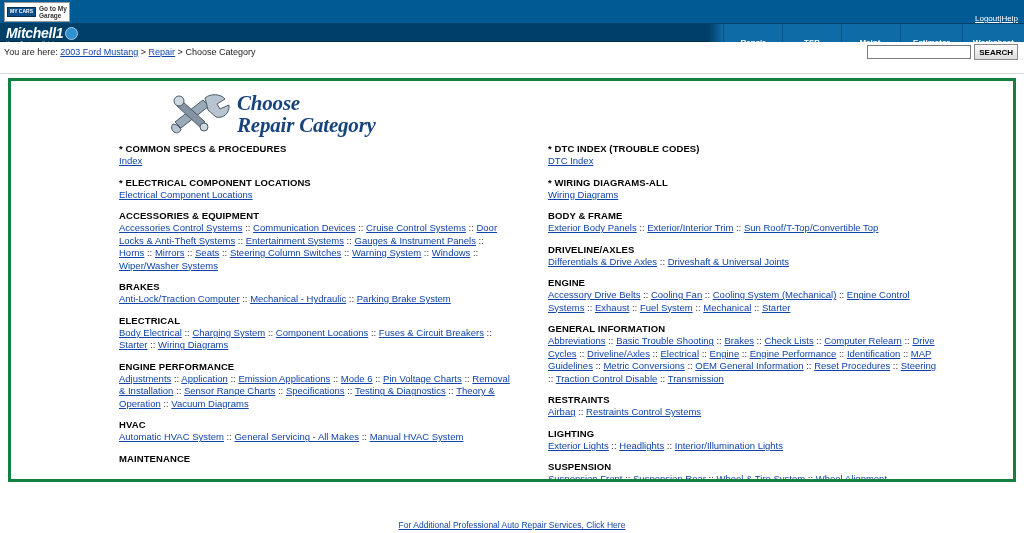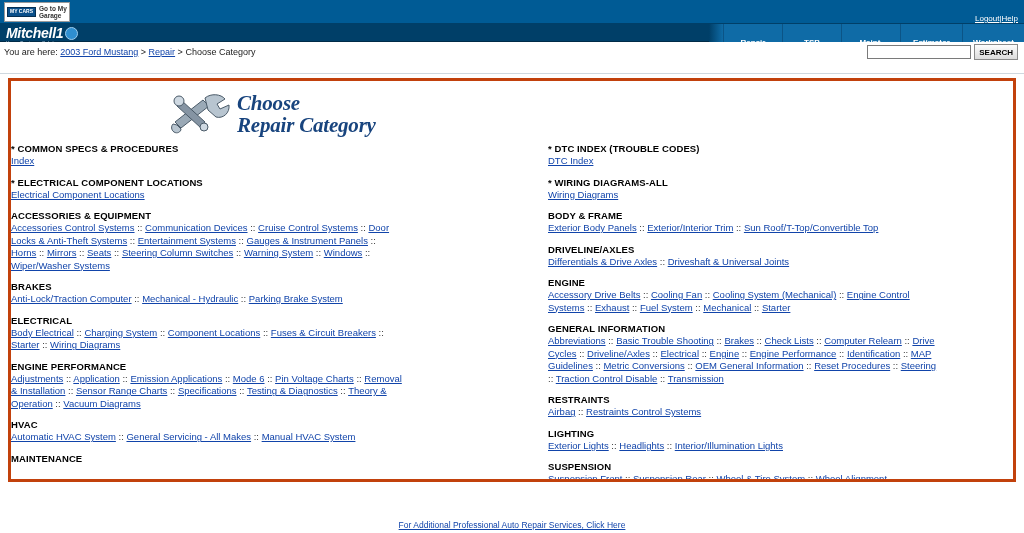--- a/index.html
+++ b/index.html
@@ -133,21 +133,21 @@
     padding: 0 4px;
     text-align: center;
   }
 
   
   .panelwrap {
     padding: 4px 8px 0 8px;
     height: 441px;
   }
   .panel {
-    border: 3px solid #c2410c;
+    border: 3px solid #15803d;
     background: #ffffff;
     height: 404px;
     position: relative;
     overflow: hidden;
   }
   .title-area {
     display: flex; align-items: center;
     padding: 10px 0 6px 160px;
     height: 62px;
   }
@@ -164,21 +164,21 @@
   }
 
   .cols {
     display: flex;
     padding: 0 0 0 0;
   }
   .col {
     width: 50%;
     padding-left: 0;
   }
-  .col.left { }
+  .col.left { padding-left: 108px; }
   .col.right { padding-left: 36px; }
   .group { margin-bottom: 9px; }
   .group h3 {
     margin: 0 0 1px 0;
     font-size: 9.5px;
     font-weight: bold;
     color: #000;
     letter-spacing: 0.1px;
   }
   .links {

